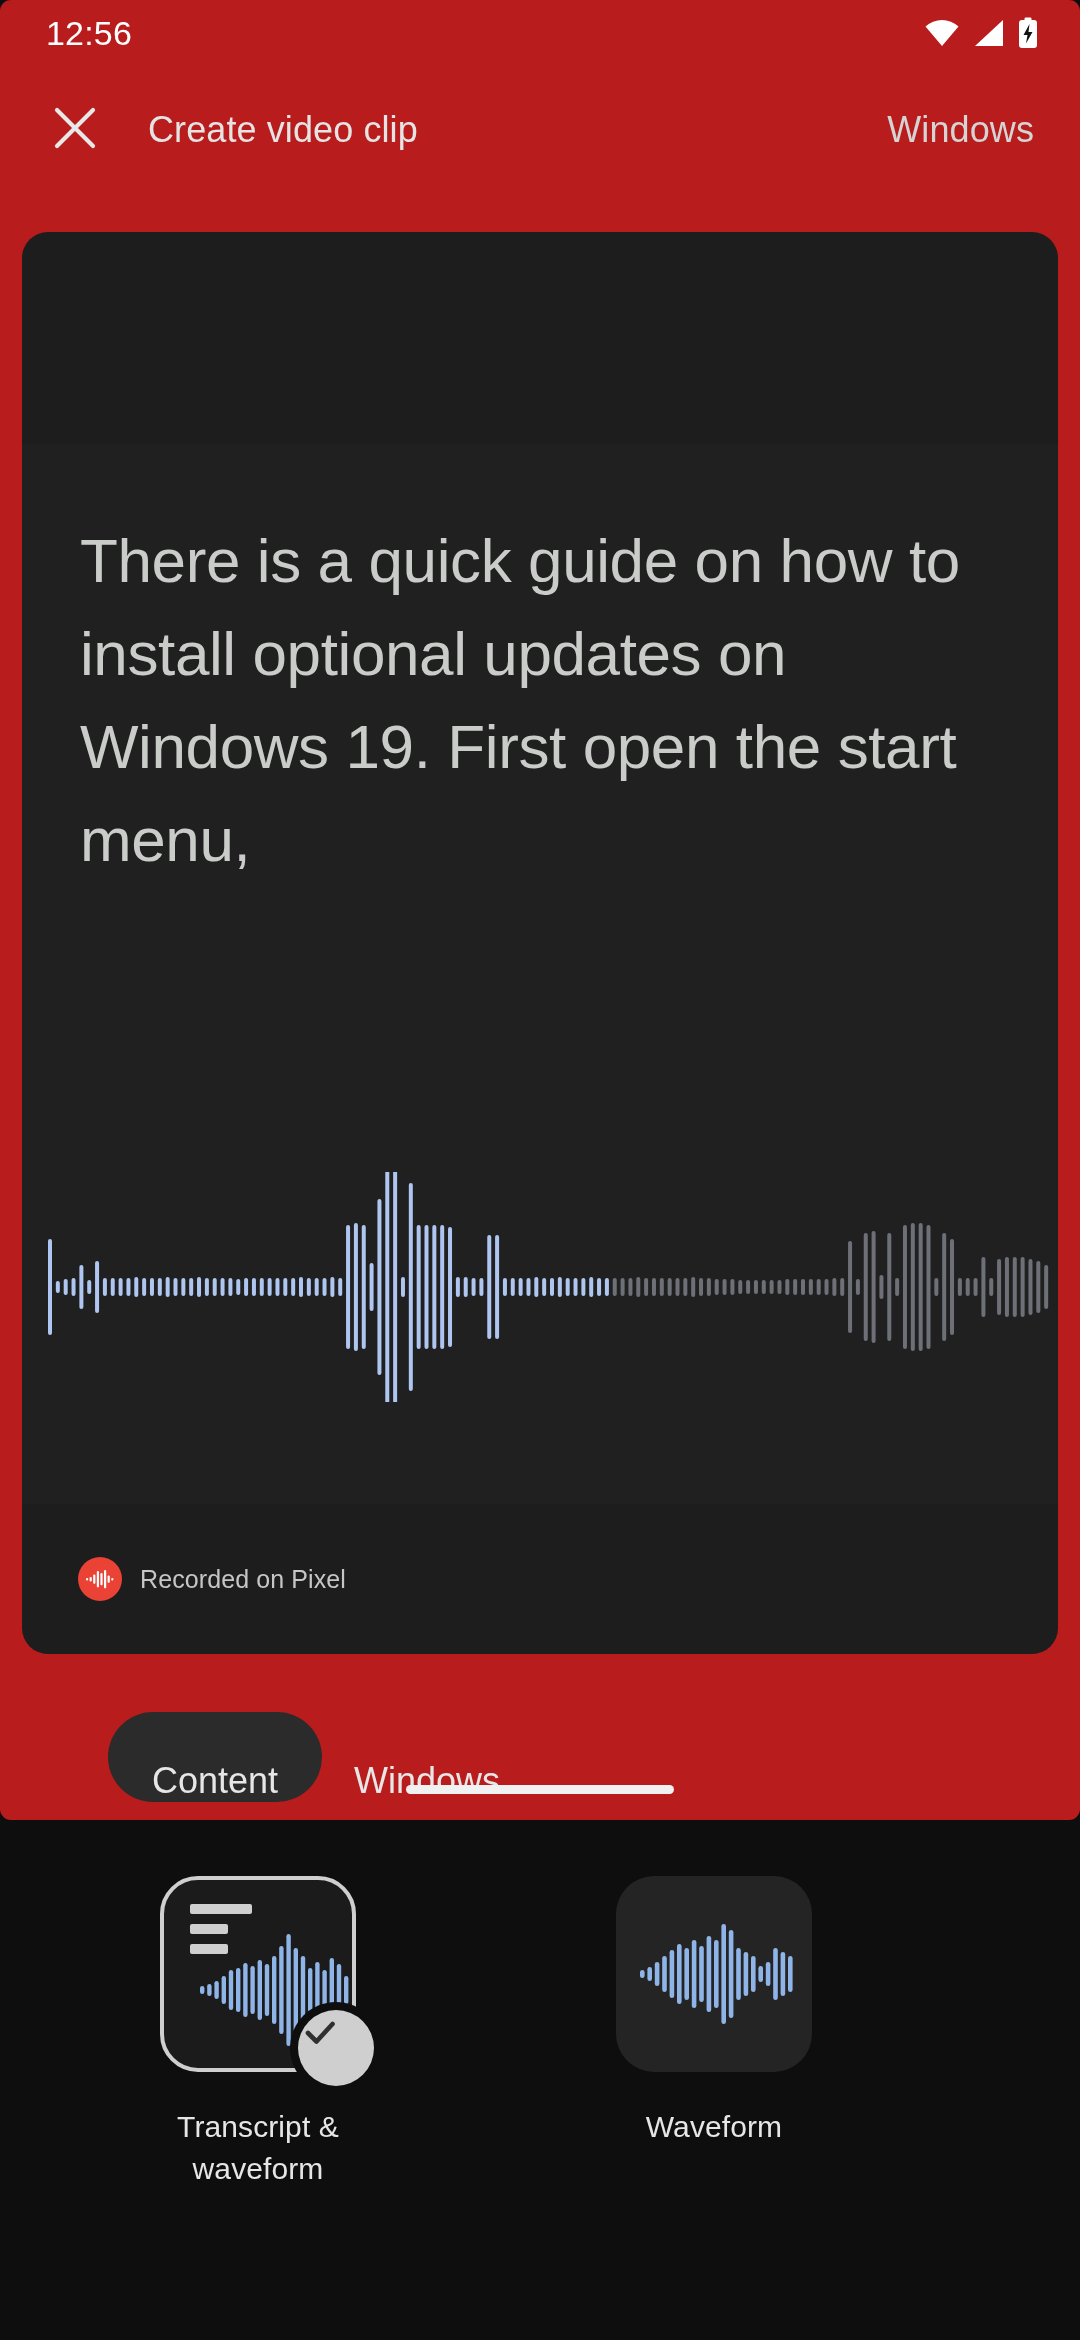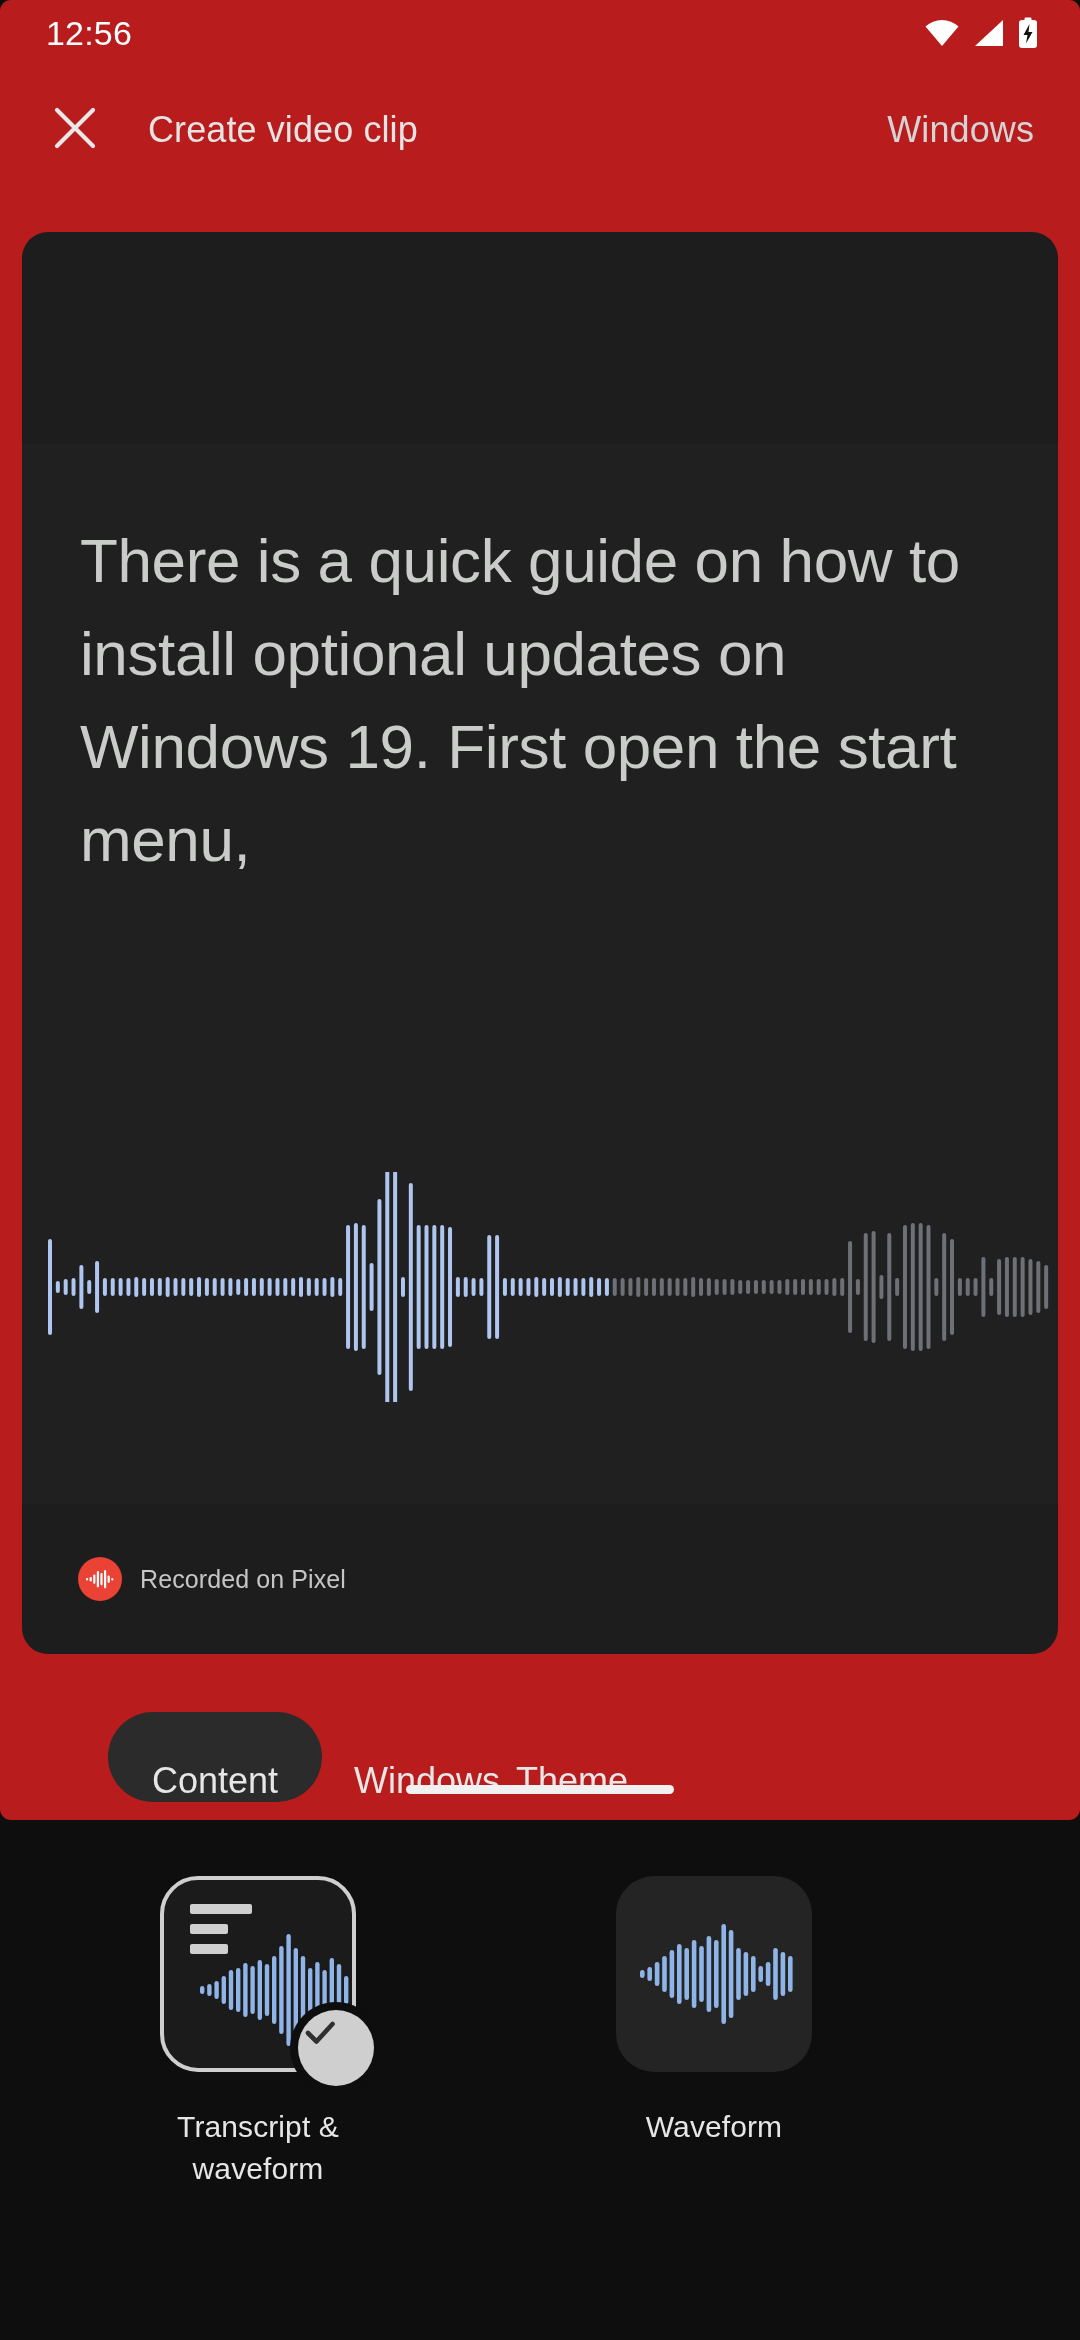--- a/index.html
+++ b/index.html
@@ -368,23 +368,20 @@
     </div>
   </div>
 
   <div class="tabs">
     <div class="tab tab-1 active">
       <span>Content</span>
     </div>
     <div class="tab tab-2">
       <span>Windows</span>
     </div>
-    <div class="tab tab-3">
-      <span>Theme</span>
-    </div>
   </div>
 
   <div class="options">
 
     <div class="opt opt-1">
       <div class="opt-thumb selected">
         <svg width="188" height="188" viewBox="0 0 188 188" id="thumb1-svg">
           <g>
             <rect x="26" y="24" width="62" height="10" rx="2" fill="#cfcfcf"></rect>
             <rect x="26" y="44" width="38" height="10" rx="2" fill="#cfcfcf"></rect>

